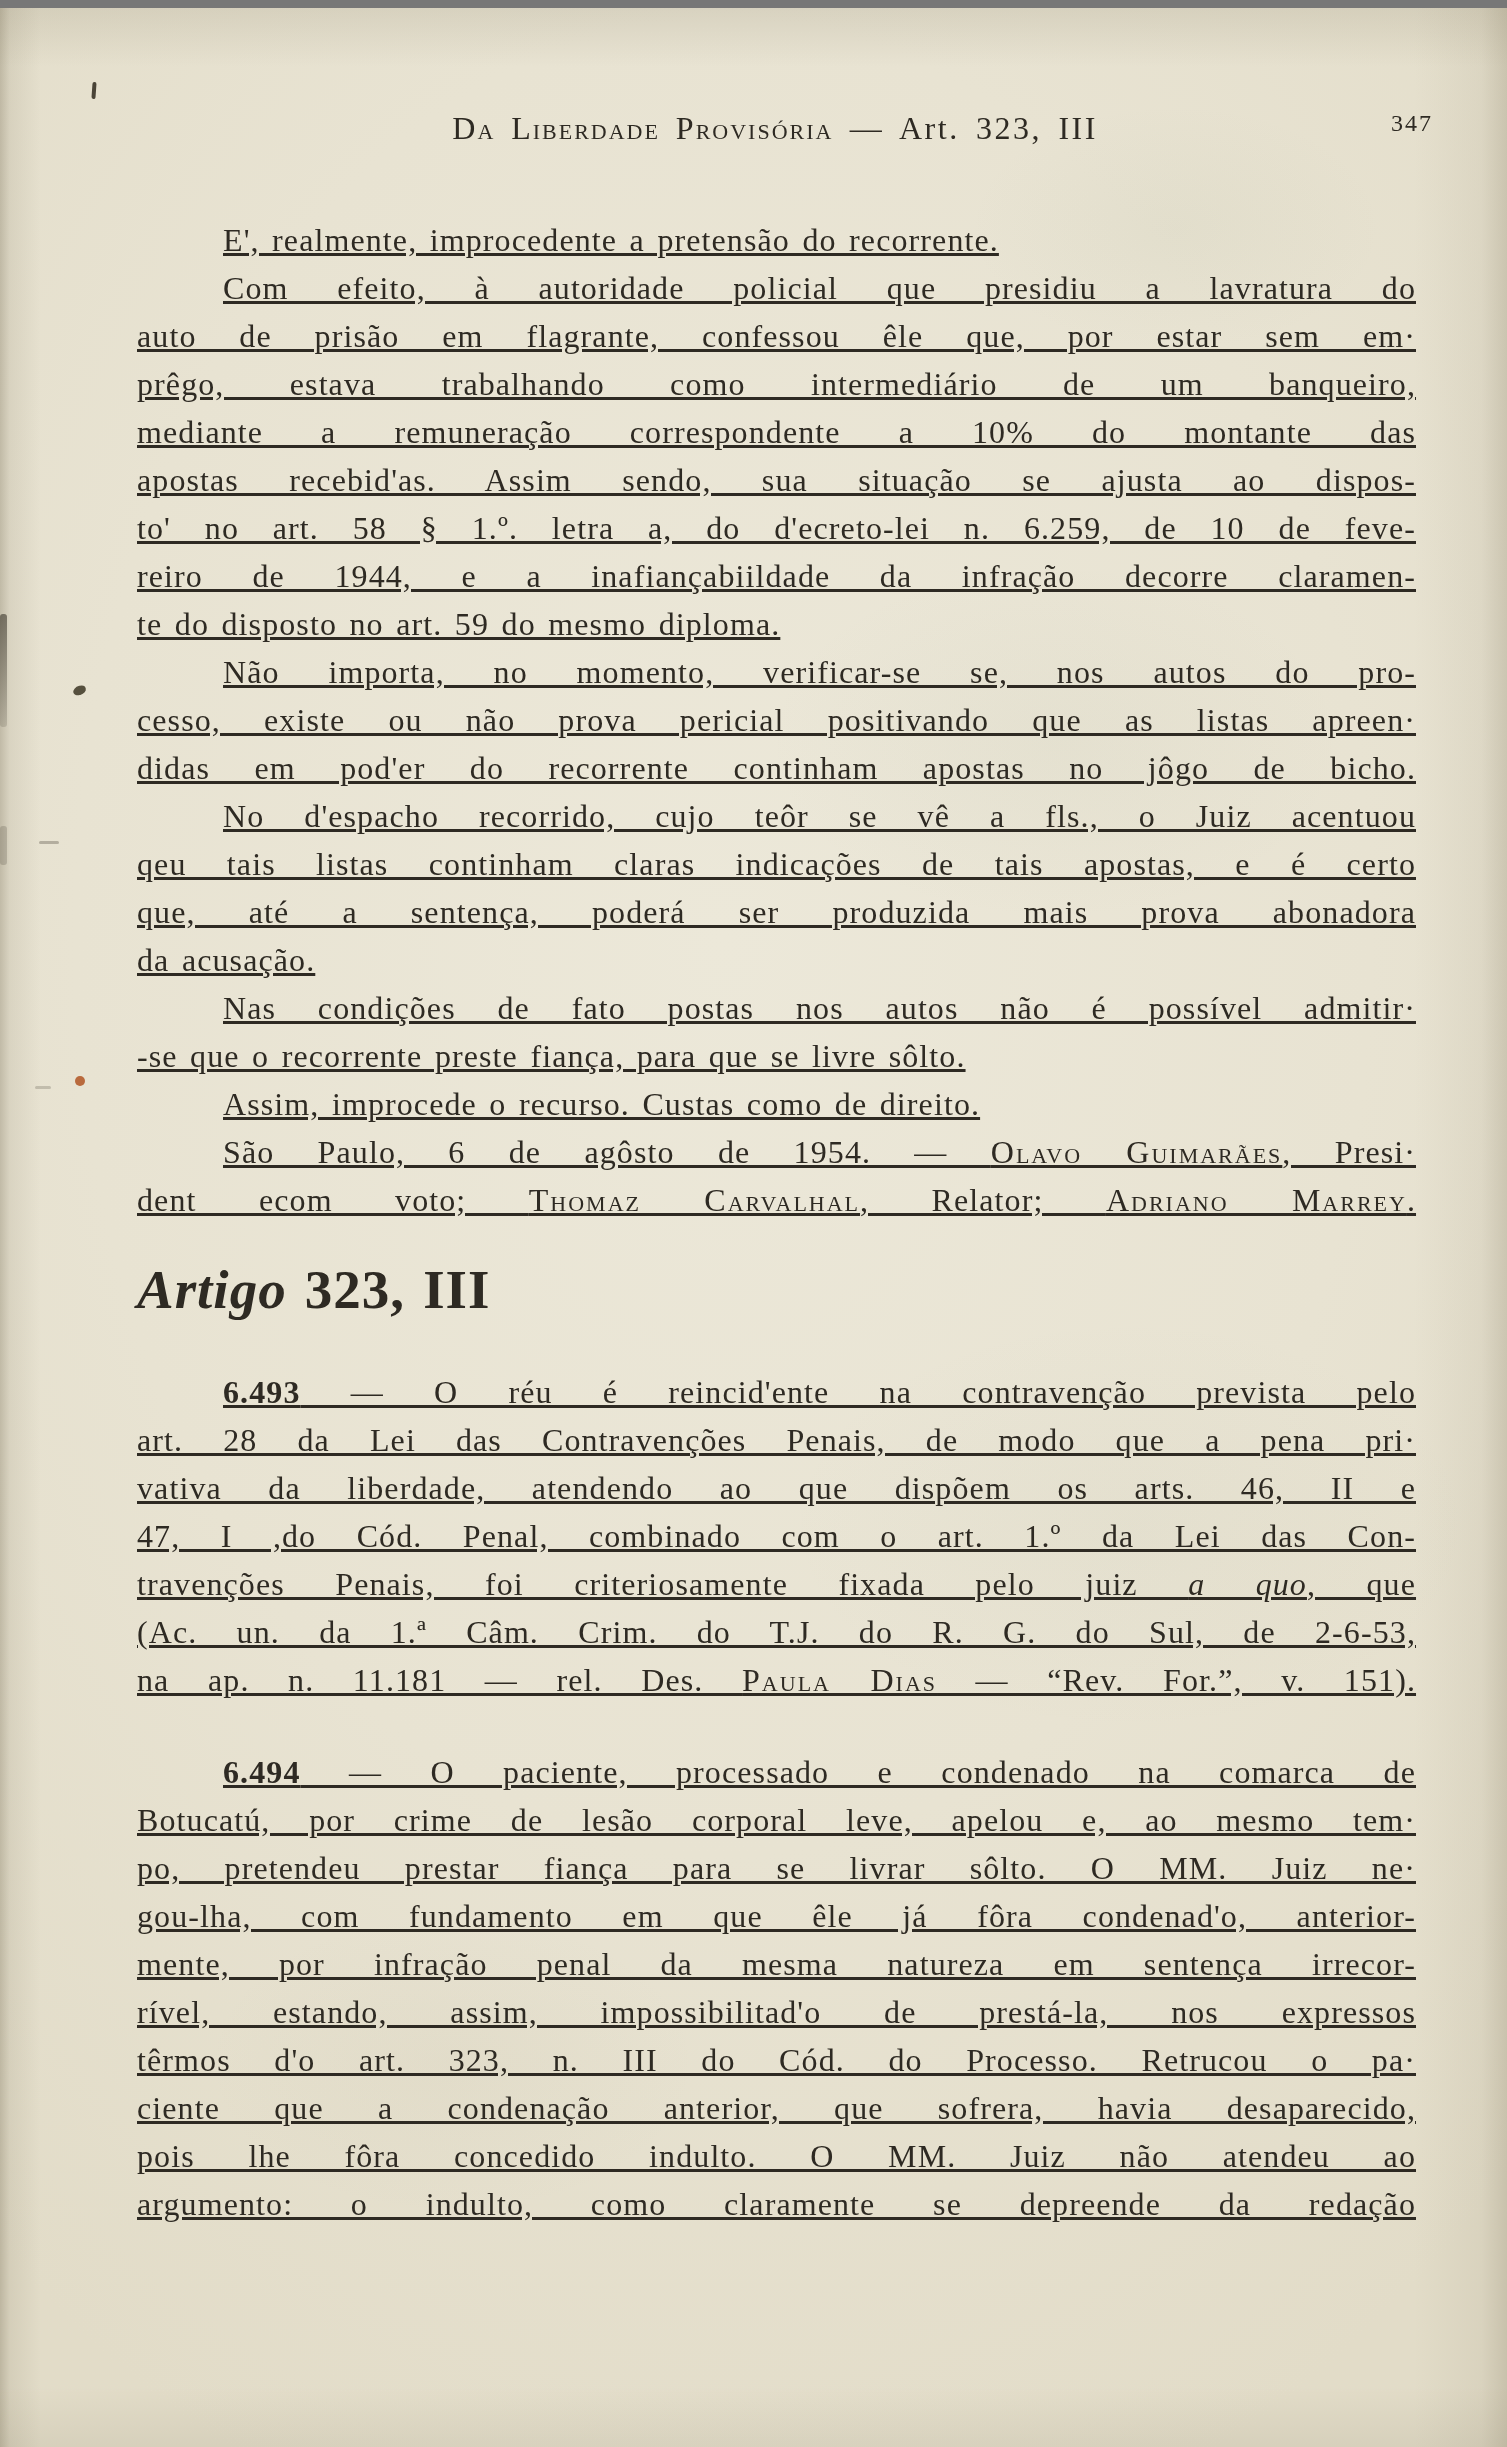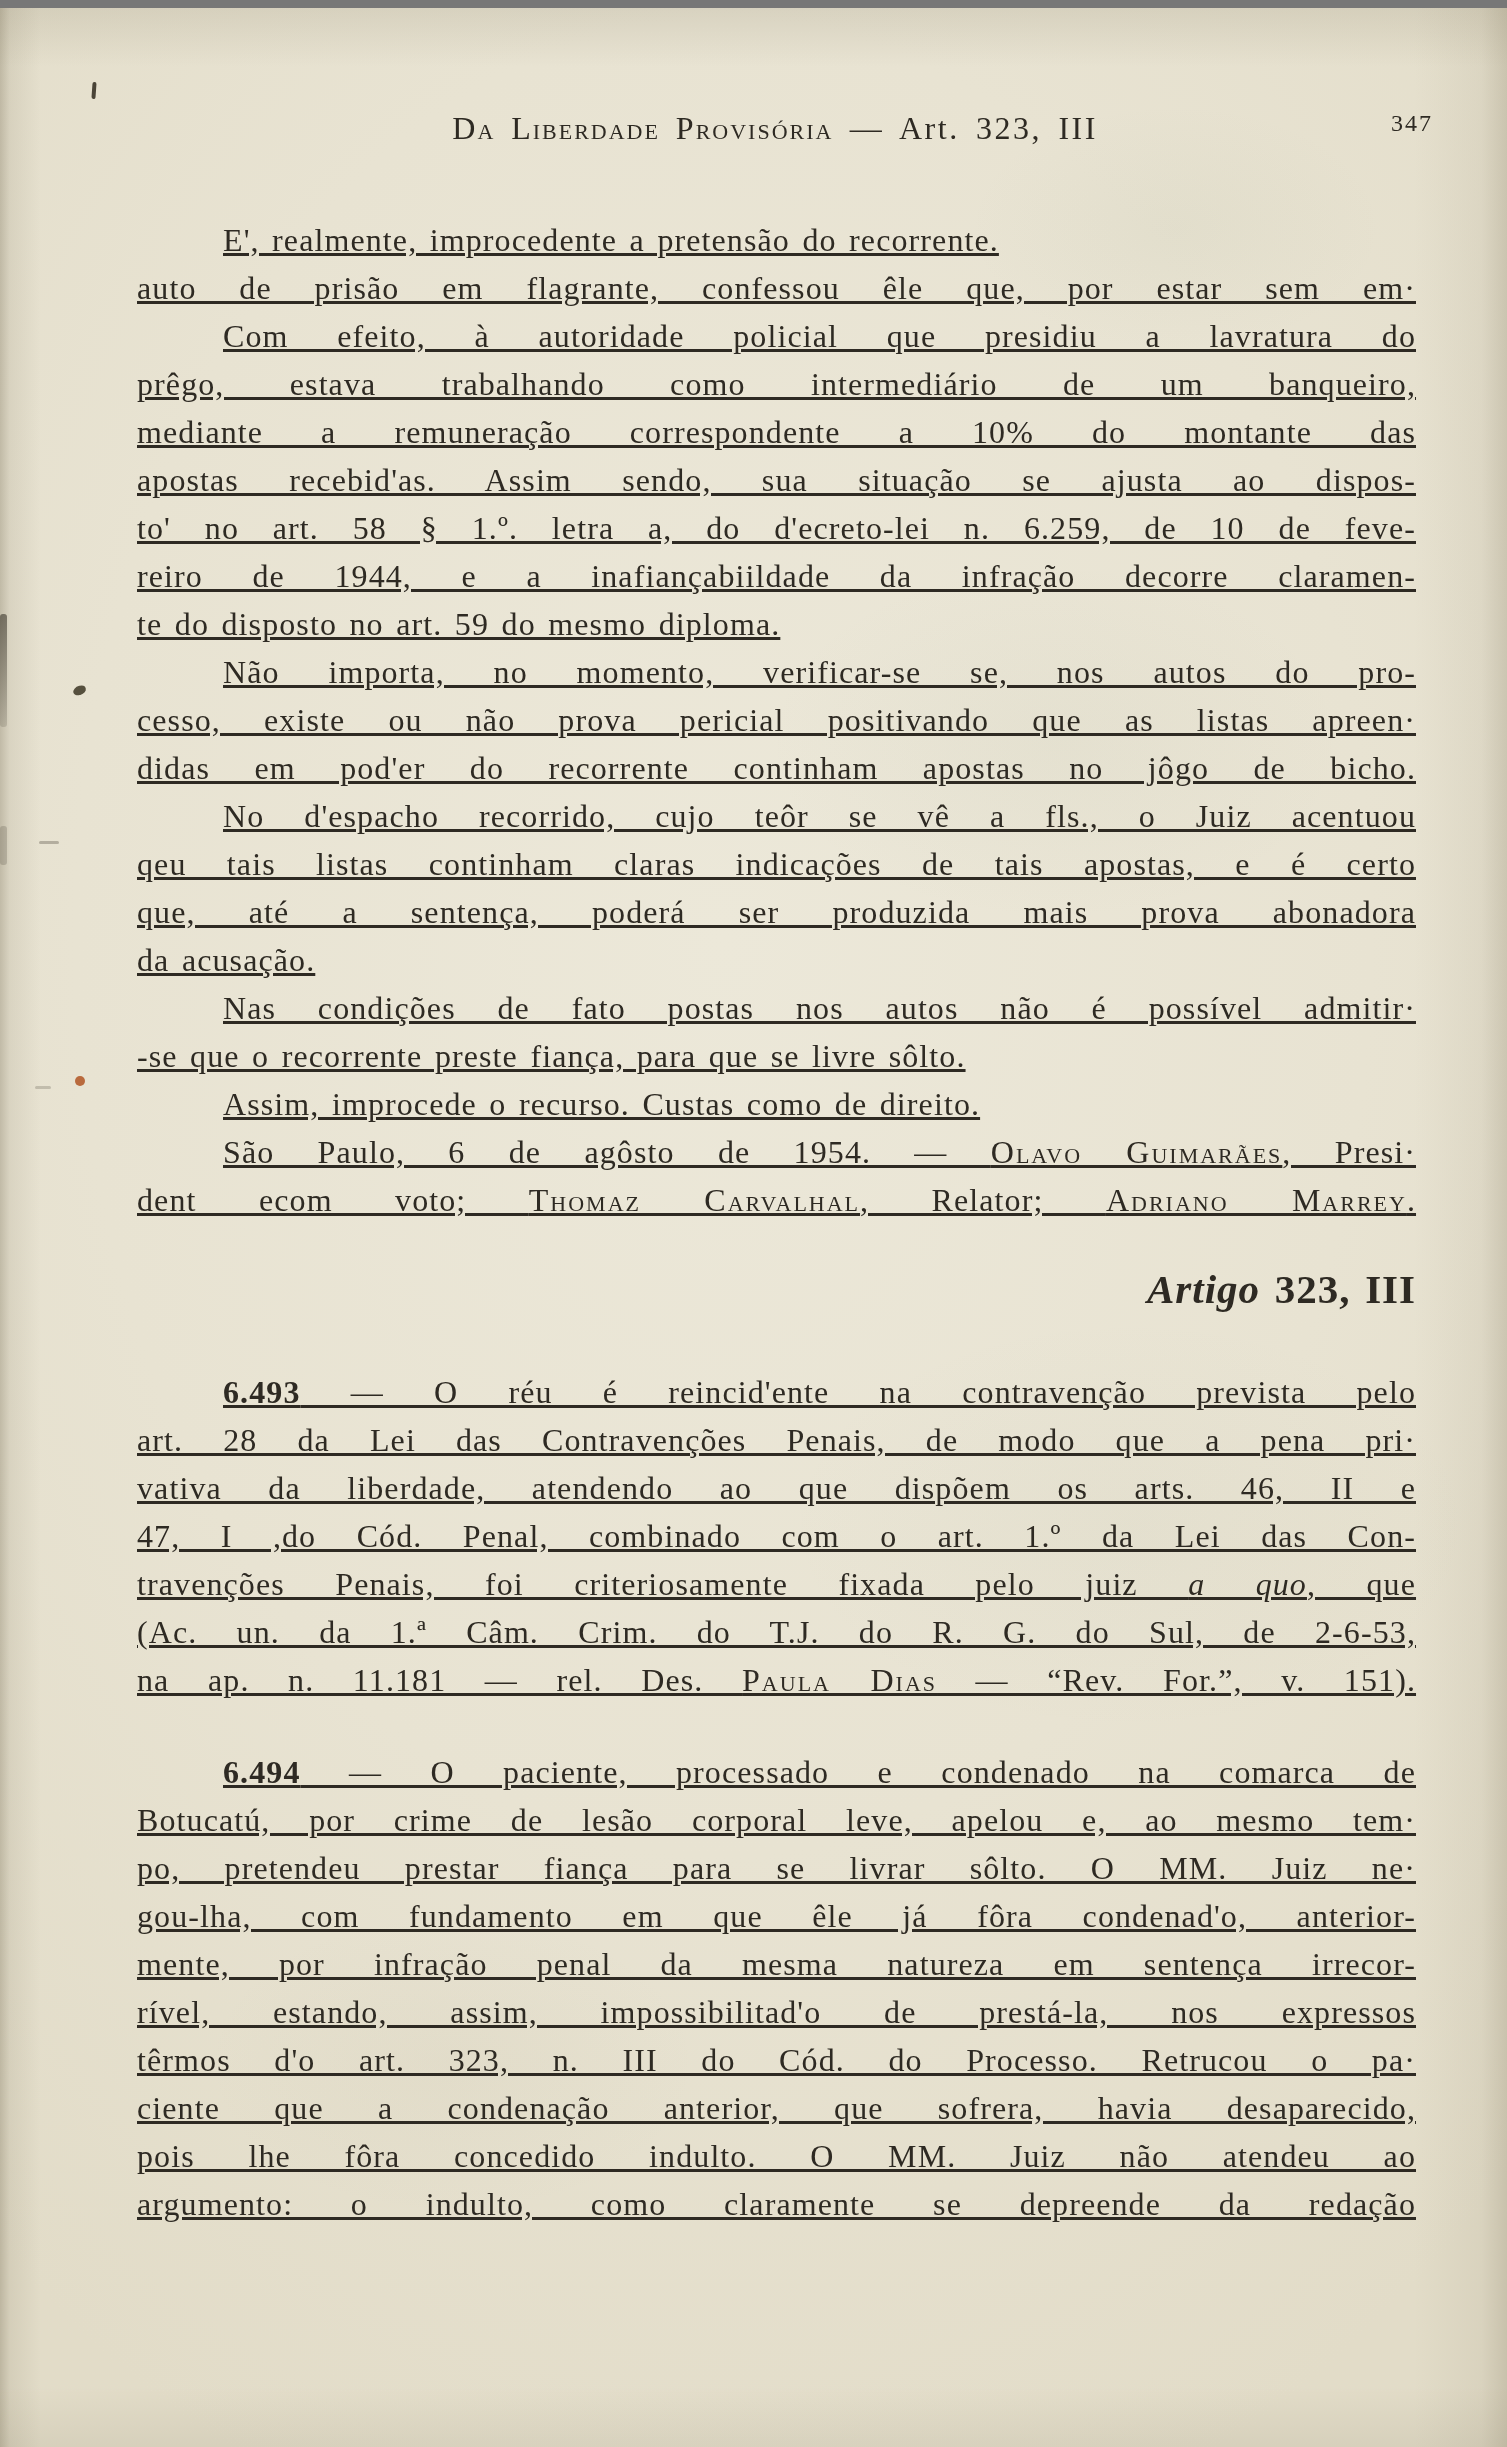--- a/index.html
+++ b/index.html
@@ -41,22 +41,22 @@
     letter-spacing:1.1px;word-spacing:3.4px;
     text-align:justify;
   }
   .para{margin:0;text-decoration:underline;}
   .para.gap{margin-top:44px;}
   .line{display:block;height:48px;text-align:justify;text-align-last:justify;}
   .line.short{text-align-last:left;}
   .line.indent{padding-left:86px;}
   .heading{
     margin-top:41px;margin-bottom:54px;
-    font-size:41px;line-height:49px;font-weight:bold;
-    letter-spacing:1px;text-align:right;
+    font-size:55px;line-height:49px;font-weight:bold;
+    letter-spacing:1px;text-align:left;
   }
   .b{font-weight:bold;}
   .i{font-style:italic;}
   .sc{font-variant:small-caps;letter-spacing:2px;}
 
   
   .edge-streak{position:absolute;left:0;width:6.9px;border-radius:2.9px;pointer-events:none;}
   .streak-1{top:606px;height:113px;background:linear-gradient(180deg,rgba(45,40,30,0.55),rgba(45,40,30,0.15));}
   .streak-2{top:818px;height:39px;background:rgba(45,40,30,0.18);}
   .speck-dark{position:absolute;left:73px;top:678px;width:12.7px;height:8.8px;background:#56503e;border-radius:60% 40% 55% 45%;transform:rotate(-15deg);}
@@ -73,22 +73,22 @@
   <div class="runhead">
     <div class="running-title"><span class="sc">Da Liberdade Provisória</span><span> — Art. 323, III</span></div>
     <div class="page-number">347</div>
   </div>
 
   <div class="body-col">
       <div class="para">
         <div class="line indent short"><span>E', realmente, improcedente a pretensão do recorrente.</span></div>
       </div>
       <div class="para">
+        <div class="line indent"><span>Com efeito, à autoridade policial que presidiu a lavratura do</span></div>
         <div class="line"><span>auto de prisão em flagrante, confessou êle que, por estar sem em·</span></div>
-        <div class="line indent"><span>Com efeito, à autoridade policial que presidiu a lavratura do</span></div>
         <div class="line"><span>prêgo, estava trabalhando como intermediário de um banqueiro,</span></div>
         <div class="line"><span>mediante a remuneração correspondente a 10% do montante das</span></div>
         <div class="line"><span>apostas recebid'as. Assim sendo, sua situação se ajusta ao dispos-</span></div>
         <div class="line"><span>to' no art. 58 § 1.º. letra a, do d'ecreto-lei n. 6.259, de 10 de feve-</span></div>
         <div class="line"><span>reiro de 1944, e a inafiançabiildade da infração decorre claramen-</span></div>
         <div class="line short"><span>te do disposto no art. 59 do mesmo diploma.</span></div>
       </div>
       <div class="para">
         <div class="line indent"><span>Não importa, no momento, verificar-se se, nos autos do pro-</span></div>
         <div class="line"><span>cesso, existe ou não prova pericial positivando que as listas apreen·</span></div>

